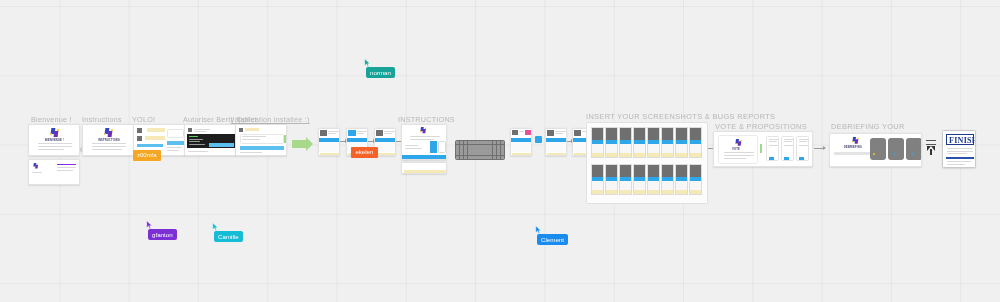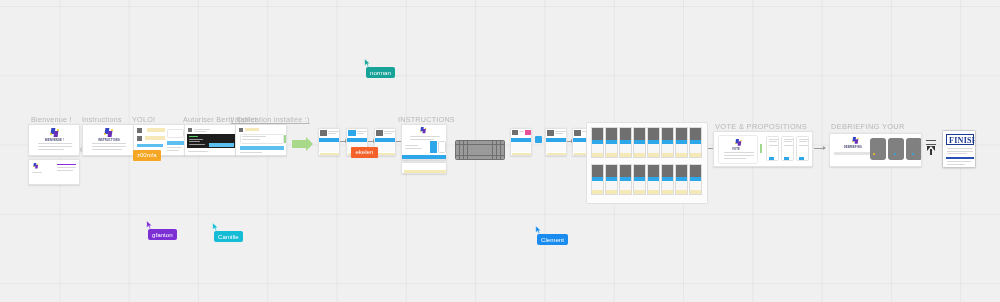--- a/index.html
+++ b/index.html
@@ -150,20 +150,21 @@
 <body>
 
 <div id="canvas">
 
   <div class="sec-label" style="left:31px;  top:115px;">Bienvenue !</div>
   <div class="sec-label" style="left:82px;  top:115px;">Instructions</div>
   <div class="sec-label" style="left:132px; top:115px;">YOLO!</div>
   <div class="sec-label" style="left:183px; top:115px;">Autoriser Berty Tablet</div>
   <div class="sec-label" style="left:231px; top:115px;text-decoration:underline;">l'application installée :)</div>
   <div class="sec-label" style="left:398px; top:115px;">INSTRUCTIONS</div>
+  <div class="sec-label caps" style="left:586px; top:112px;">INSERT YOUR SCREENSHOTS &amp; BUGS REPORTS</div>
   <div class="sec-label caps" style="left:715px; top:122px;">VOTE &amp; PROPOSITIONS</div>
   <div class="sec-label caps" style="left:831px; top:122px;">DEBRIEFING YOUR</div>
 
   <div class="overlay-text" style="left:31px; top:144px; font-size:8.5px;">Salle d'attente</div>
 
   <div class="frame shadowed" style="left:28px; top:124px; width:52px; height:32px;">
     <div class="logo" style="left:21px; top:3px;">
       <i class="b1"></i>
         <i class="b2"></i>
         <i class="b3"></i>

